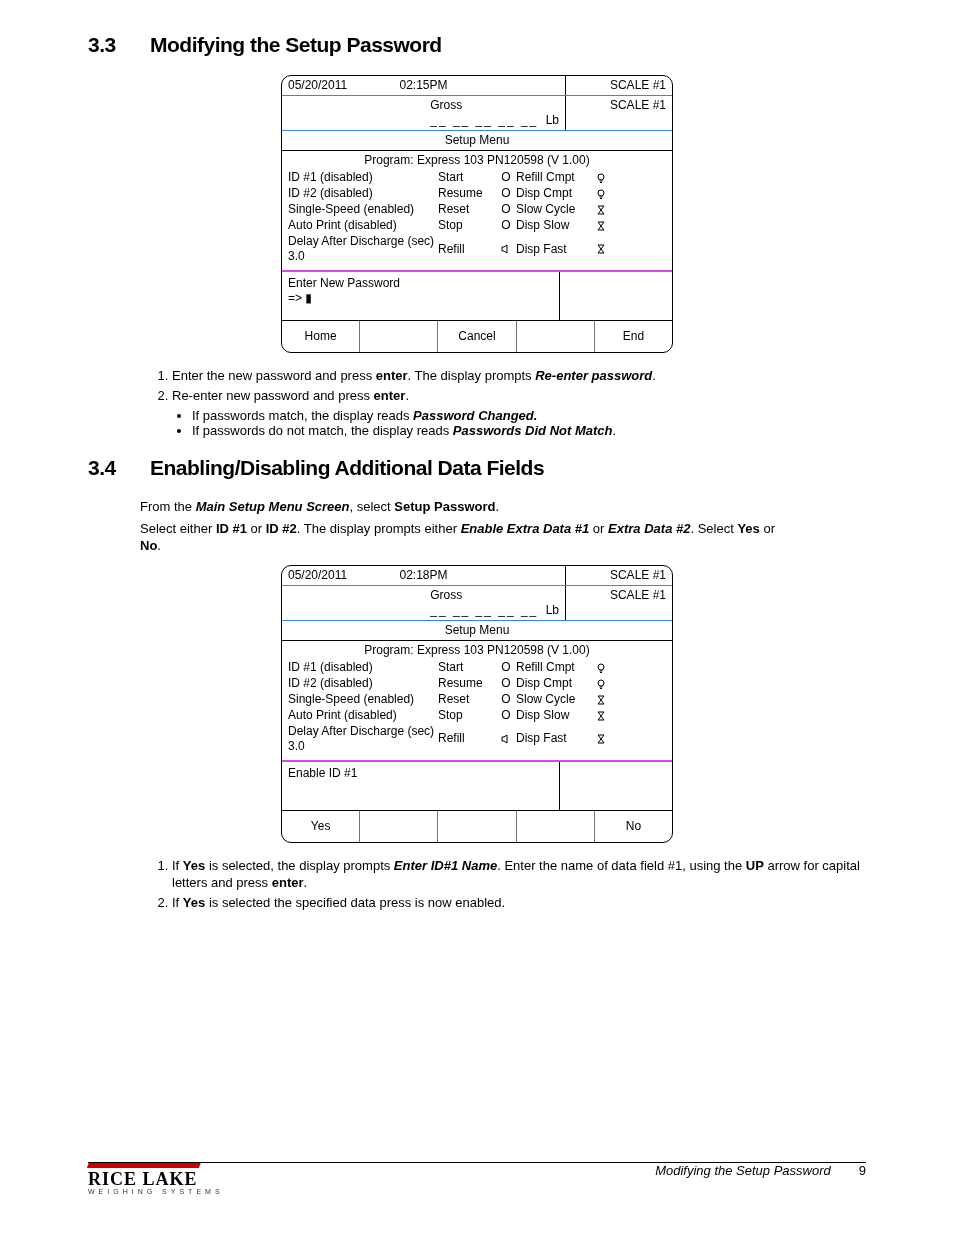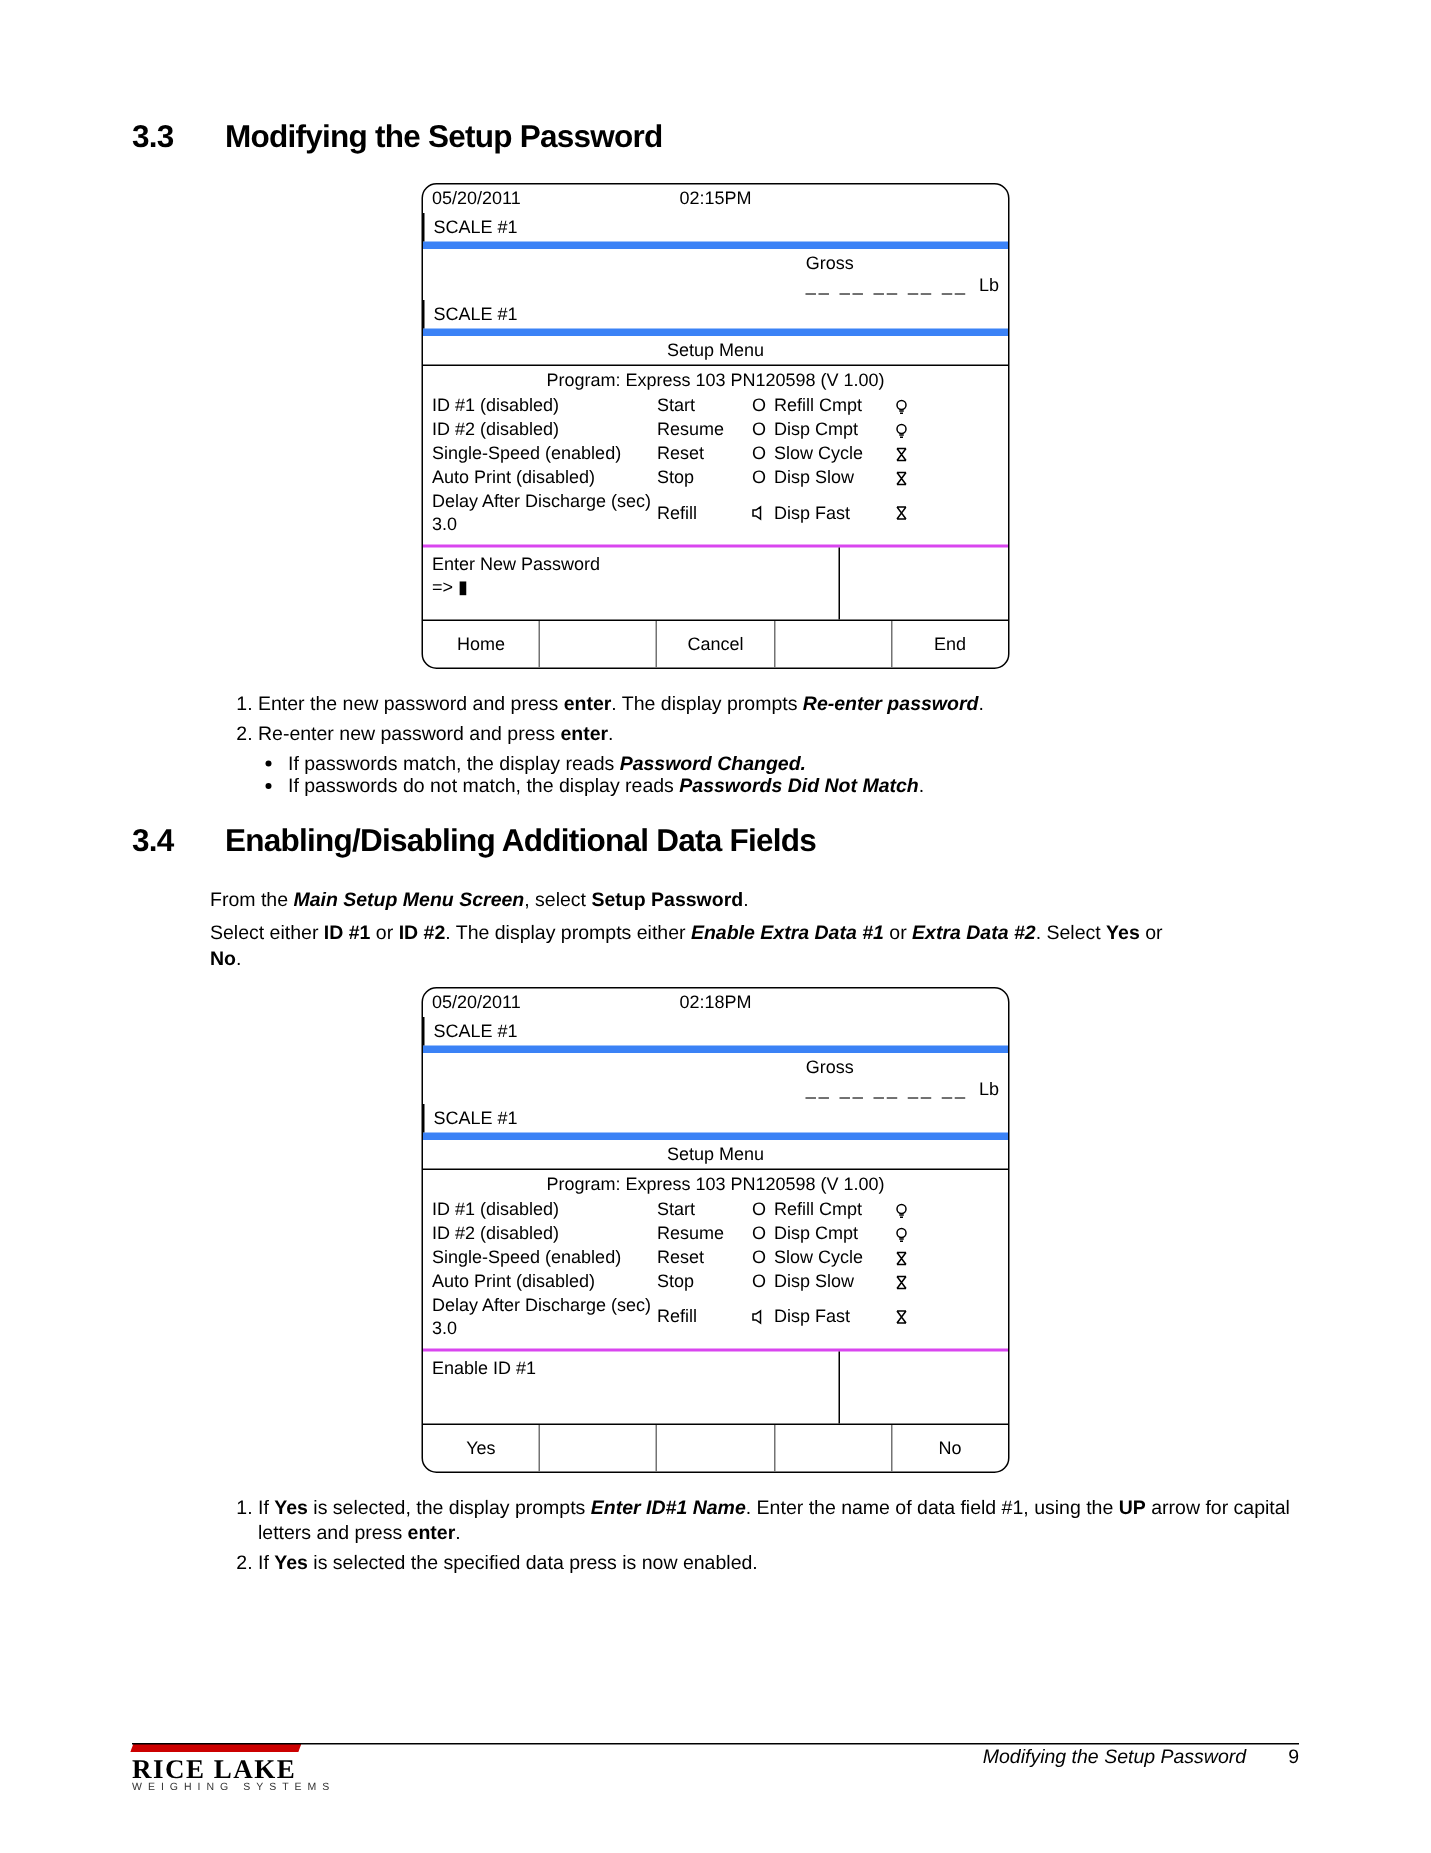--- a/index.html
+++ b/index.html
@@ -8,21 +8,21 @@
     height: 1235px;
     margin: 0;
     padding: 0;
     font-family: Arial, Helvetica, sans-serif;
     font-size: 13px;
     color: #000;
     position: relative;
     box-sizing: border-box;
   }
   .page {
-    padding: 80px 88px 40px 88px;
+    padding: 33px 88px 40px 88px;
     box-sizing: border-box;
     width: 100%;
     height: 100%;
     position: relative;
   }
 
   .sec-heading {
     font-family: "Arial Black", Arial, sans-serif;
     font-weight: 900;
     font-size: 21px;
@@ -45,26 +45,25 @@
     width: 392px;
   }
   .screen {
     border: 1px solid #000;
     border-radius: 10px;
     font-size: 12px;
     line-height: 1.25;
   }
   .scr-row {
     display: flex;
-    border-bottom: 5px solid #3b82f6;
-    flex-direction: column;
+    border-bottom: 1px solid #3b82f6;
   }
   .scr-row > div { padding: 2px 6px; }
   .scr-cell-grow { flex: 1; }
-  .scr-cell-right { border-left: 1px solid #000; width: 94px; text-align: left; }
+  .scr-cell-right { border-left: 1px solid #000; width: 94px; text-align: right; }
 
   .scr-gross {
     text-align: right;
     flex: 1;
   }
   .scr-gross-inner {
     display: inline-block;
     text-align: left;
   }
   .dash-line {

